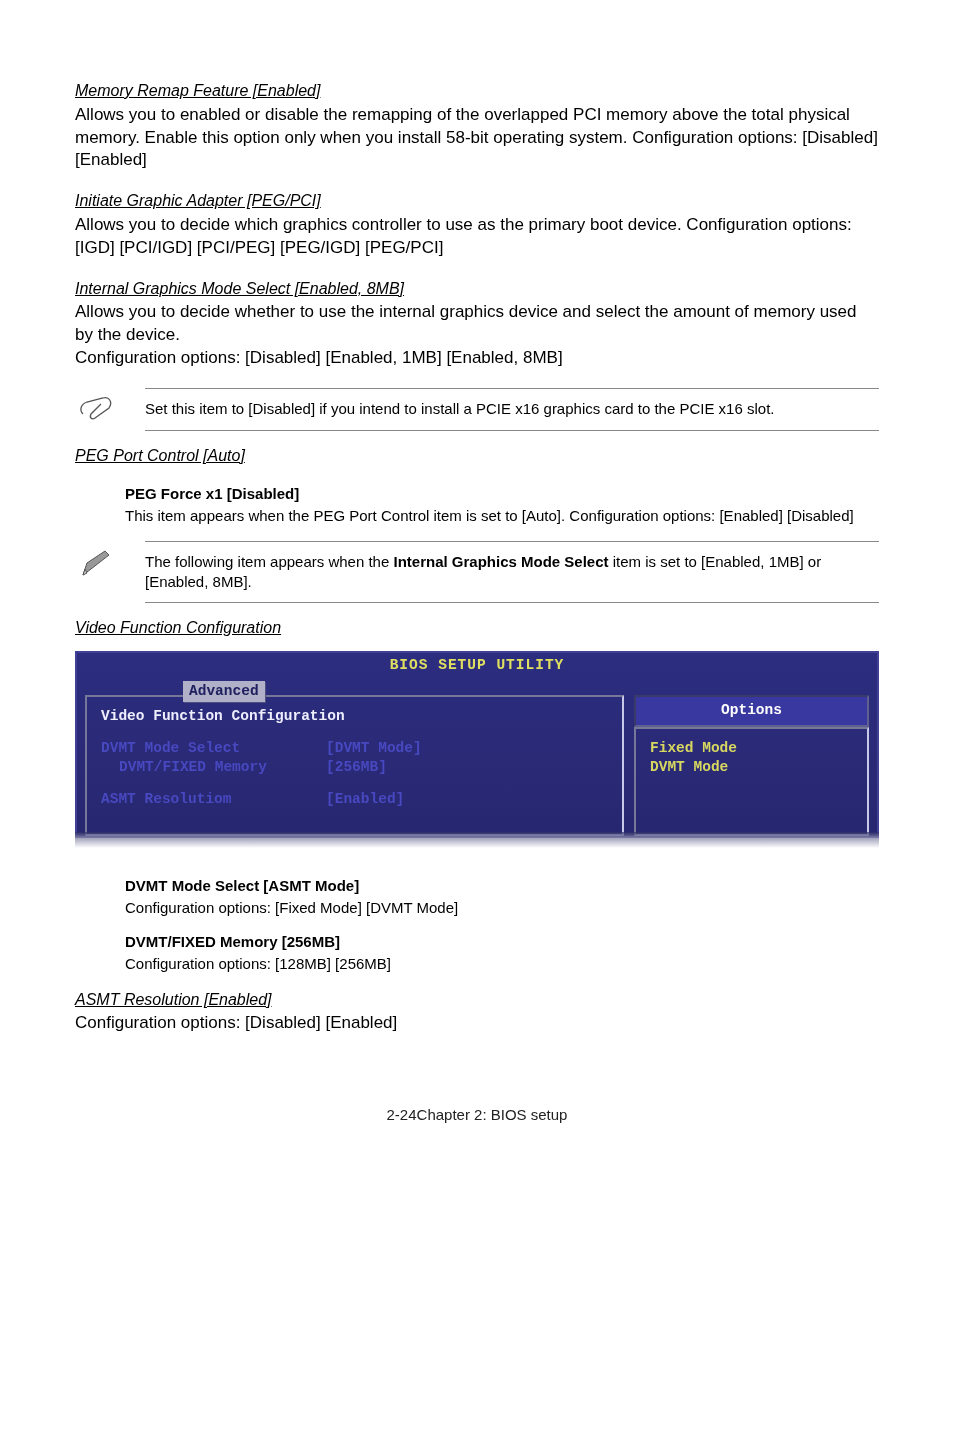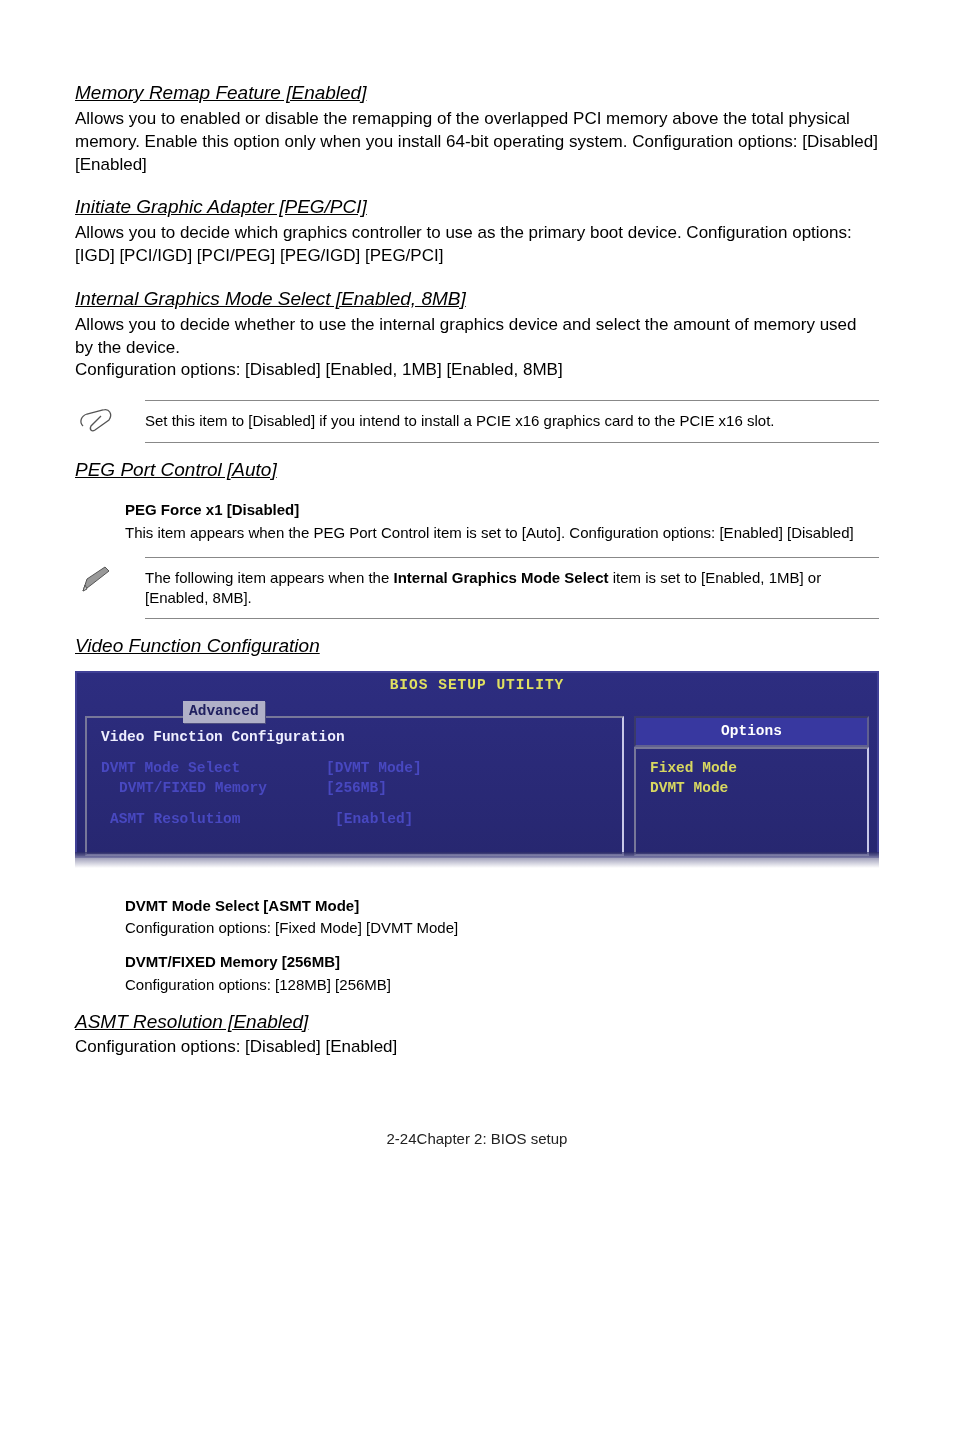--- a/index.html
+++ b/index.html
@@ -15,21 +15,21 @@
       color: #000;
       font-size: 16.5px;
       line-height: 1.35;
     }
     .section {
       margin-bottom: 18px;
     }
     .subhead {
       font-style: italic;
       text-decoration: underline;
-      font-size: 19px;
+      font-size: 16px;
       margin-bottom: 2px;
     }
     .body-text {
       font-size: 17px;
     }
     .note-wrap {
       margin: 14px 0 14px 0;
     }
     .note-row {
       display: flex;
@@ -126,21 +126,20 @@
     }
     .bios-k.indent {
       padding-left: 18px;
     }
     .bios-v {
       color: #4848c0;
       font-weight: bold;
     }
     .bios-kv.spaced {
       margin-top: 12px;
-      margin-left: 9px;
     }
     .bios-right {
       flex: 0 0 235px;
       display: flex;
       flex-direction: column;
       gap: 0;
     }
     .bios-opt-header {
       background: #3838a0;
       border: 2px solid #606090;
@@ -178,21 +177,21 @@
       font-size: 15px;
       margin-top: 70px;
       color: #222;
     }
   </style>
 </head>
 <body>
 
 <div class="section">
   <div class="subhead">Memory Remap Feature [Enabled]</div>
-  <div class="body-text">Allows you to enabled or disable the remapping of the overlapped PCI memory above the total physical memory. Enable this option only when you install 64-bit operating system. Configuration options: [Disabled] [Enabled]</div>
+  <div class="body-text">Allows you to enabled or disable the remapping of the overlapped PCI memory above the total physical memory. Enable this option only when you install 58-bit operating system. Configuration options: [Disabled] [Enabled]</div>
 </div>
 
 <div class="section">
   <div class="subhead">Initiate Graphic Adapter [PEG/PCI]</div>
   <div class="body-text">Allows you to decide which graphics controller to use as the primary boot device. Configuration options: [IGD] [PCI/IGD] [PCI/PEG] [PEG/IGD] [PEG/PCI]</div>
 </div>
 
 <div class="section">
   <div class="subhead">Internal Graphics Mode Select [Enabled, 8MB]</div>
   <div class="body-text">Allows you to decide whether to use the internal graphics device and select the amount of memory used by the device.</div>

